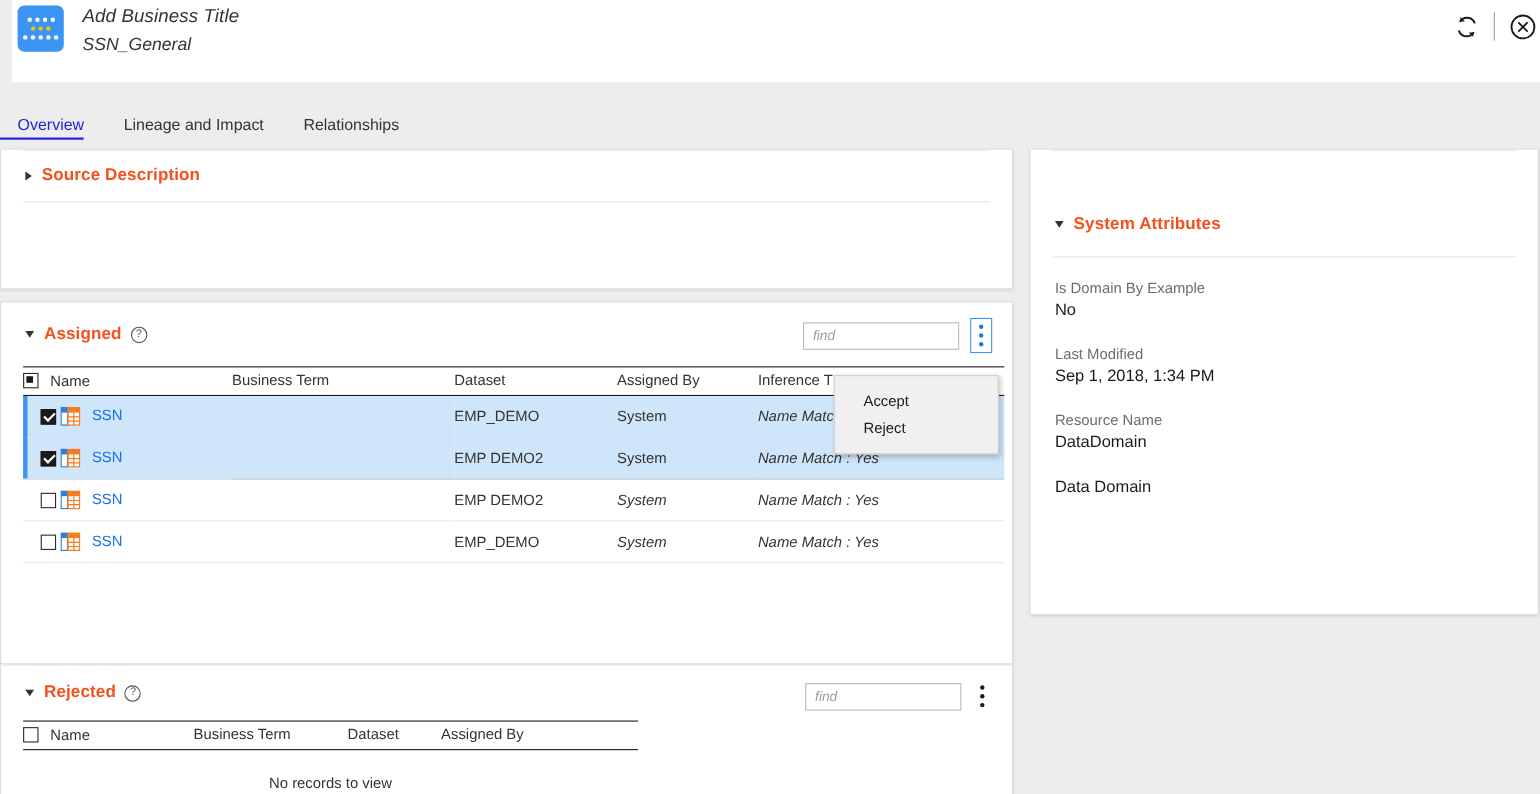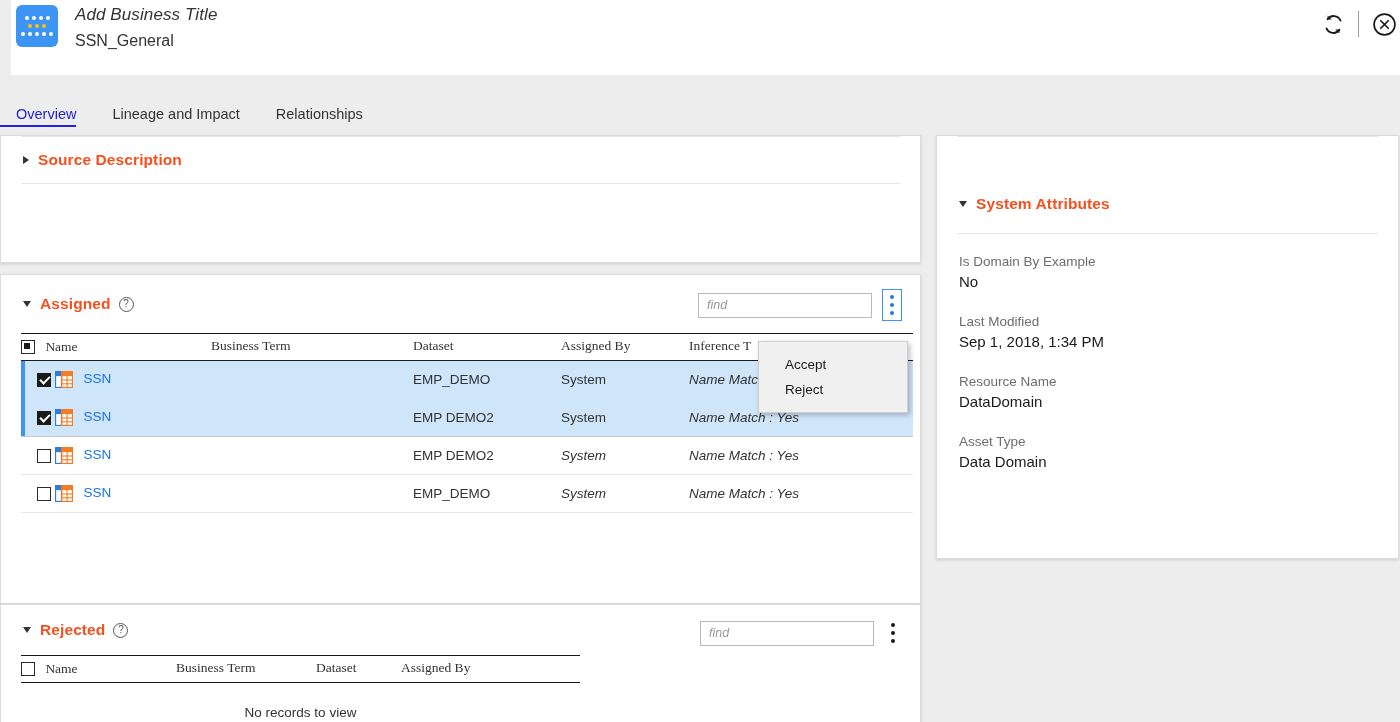--- a/index.html
+++ b/index.html
@@ -27,21 +27,21 @@
   .logo-row { display: flex; gap: 3px; }
   .dot { width: 4px; height: 4px; border-radius: 50%; background: #ffffff; }
   .dot.amber { background: #ffc107; }
 
   .title-wrap { position: absolute; left: 64px; top: 3px; }
   .biz-title {
     font-size: 17px; font-style: italic; color: #333333;
     letter-spacing: .1px; line-height: 24px;
   }
   .asset-name {
-    font-size: 16px; color: #333333; line-height: 24px; margin-top: 2px;
+    font-size: 16px; color: #333333; line-height: 24px; margin-top: 2px; font-style: italic;
   }
 
   .topbar-actions {
     position: absolute; right: 10px; top: 0; height: 48px;
     display: flex; align-items: center; gap: 0;
   }
   .icon-btn {
     width: 34px; height: 34px;
     display: flex; align-items: center; justify-content: center;
     cursor: pointer; background: none; border: none; padding: 0;
@@ -107,39 +107,39 @@
     cursor: pointer; line-height: 1;
   }
   .sec-rule { height: 1px; background: #e6e6e6; margin: 0 20px; }
   .edit-pencil { position: absolute; right: 22px; top: 11px; cursor: pointer; }
 
   
   .toolbar-right {
     position: absolute; display: flex; align-items: center; gap: 10px;
   }
   .find-box {
-    width: 174px; height: 25px; border: 1px solid #b9b9b9; background: #fff;
+    width: 142px; height: 25px; border: 1px solid #b9b9b9; background: #fff;
     font-family: "Liberation Sans", sans-serif;
     font-size: 12.5px; font-style: italic; color: #4d7c0f;
     padding: 0 8px; outline: none;
   }
   .find-box::placeholder { color: #9a9a9a; font-style: italic; }
   .kebab {
     width: 18px; height: 30px; display: flex; flex-direction: column;
     align-items: center; justify-content: center; gap: 4px; cursor: pointer;
   }
   .kebab .kd { width: 4px; height: 4px; border-radius: 50%; background: #1a1a1a; }
   .kebab.active { border: 1px solid #3c95f5; width: 20px; height: 32px; }
   .kebab.active .kd { background: #1f7ae0; }
 
   
   table.grid { width: 100%; border-collapse: collapse; table-layout: fixed; }
   table.grid th {
     font-size: 13.5px; font-weight: normal; color: #333333;
-    text-align: left; padding: 4px 0 5px 0; vertical-align: middle; font-family: Liberation Serif, serif;
+    text-align: left; padding: 4px 0 5px 0; vertical-align: middle;
   }
   .thead-wrap { border-top: 1.6px solid #1a1a1a; border-bottom: 1.6px solid #1a1a1a; }
   table.grid td {
     font-size: 13.5px; color: #333333; padding: 0; height: 38px;
     vertical-align: middle;
   }
   .row-link { color: #1a73e8; font-size: 13.5px; }
   .italic { font-style: italic; }
 
   .chk {
@@ -469,17 +469,16 @@
     </div>
     <div class="attr">
       <div class="attr-label">Last Modified</div>
       <div class="attr-value">Sep 1, 2018, 1:34 PM</div>
     </div>
     <div class="attr">
       <div class="attr-label">Resource Name</div>
       <div class="attr-value">DataDomain</div>
     </div>
     <div class="attr">
-      <div class="attr-label">Asset Type</div>
       <div class="attr-value">Data Domain</div>
     </div>
   </div>
 </div>
 
 </body></html>

